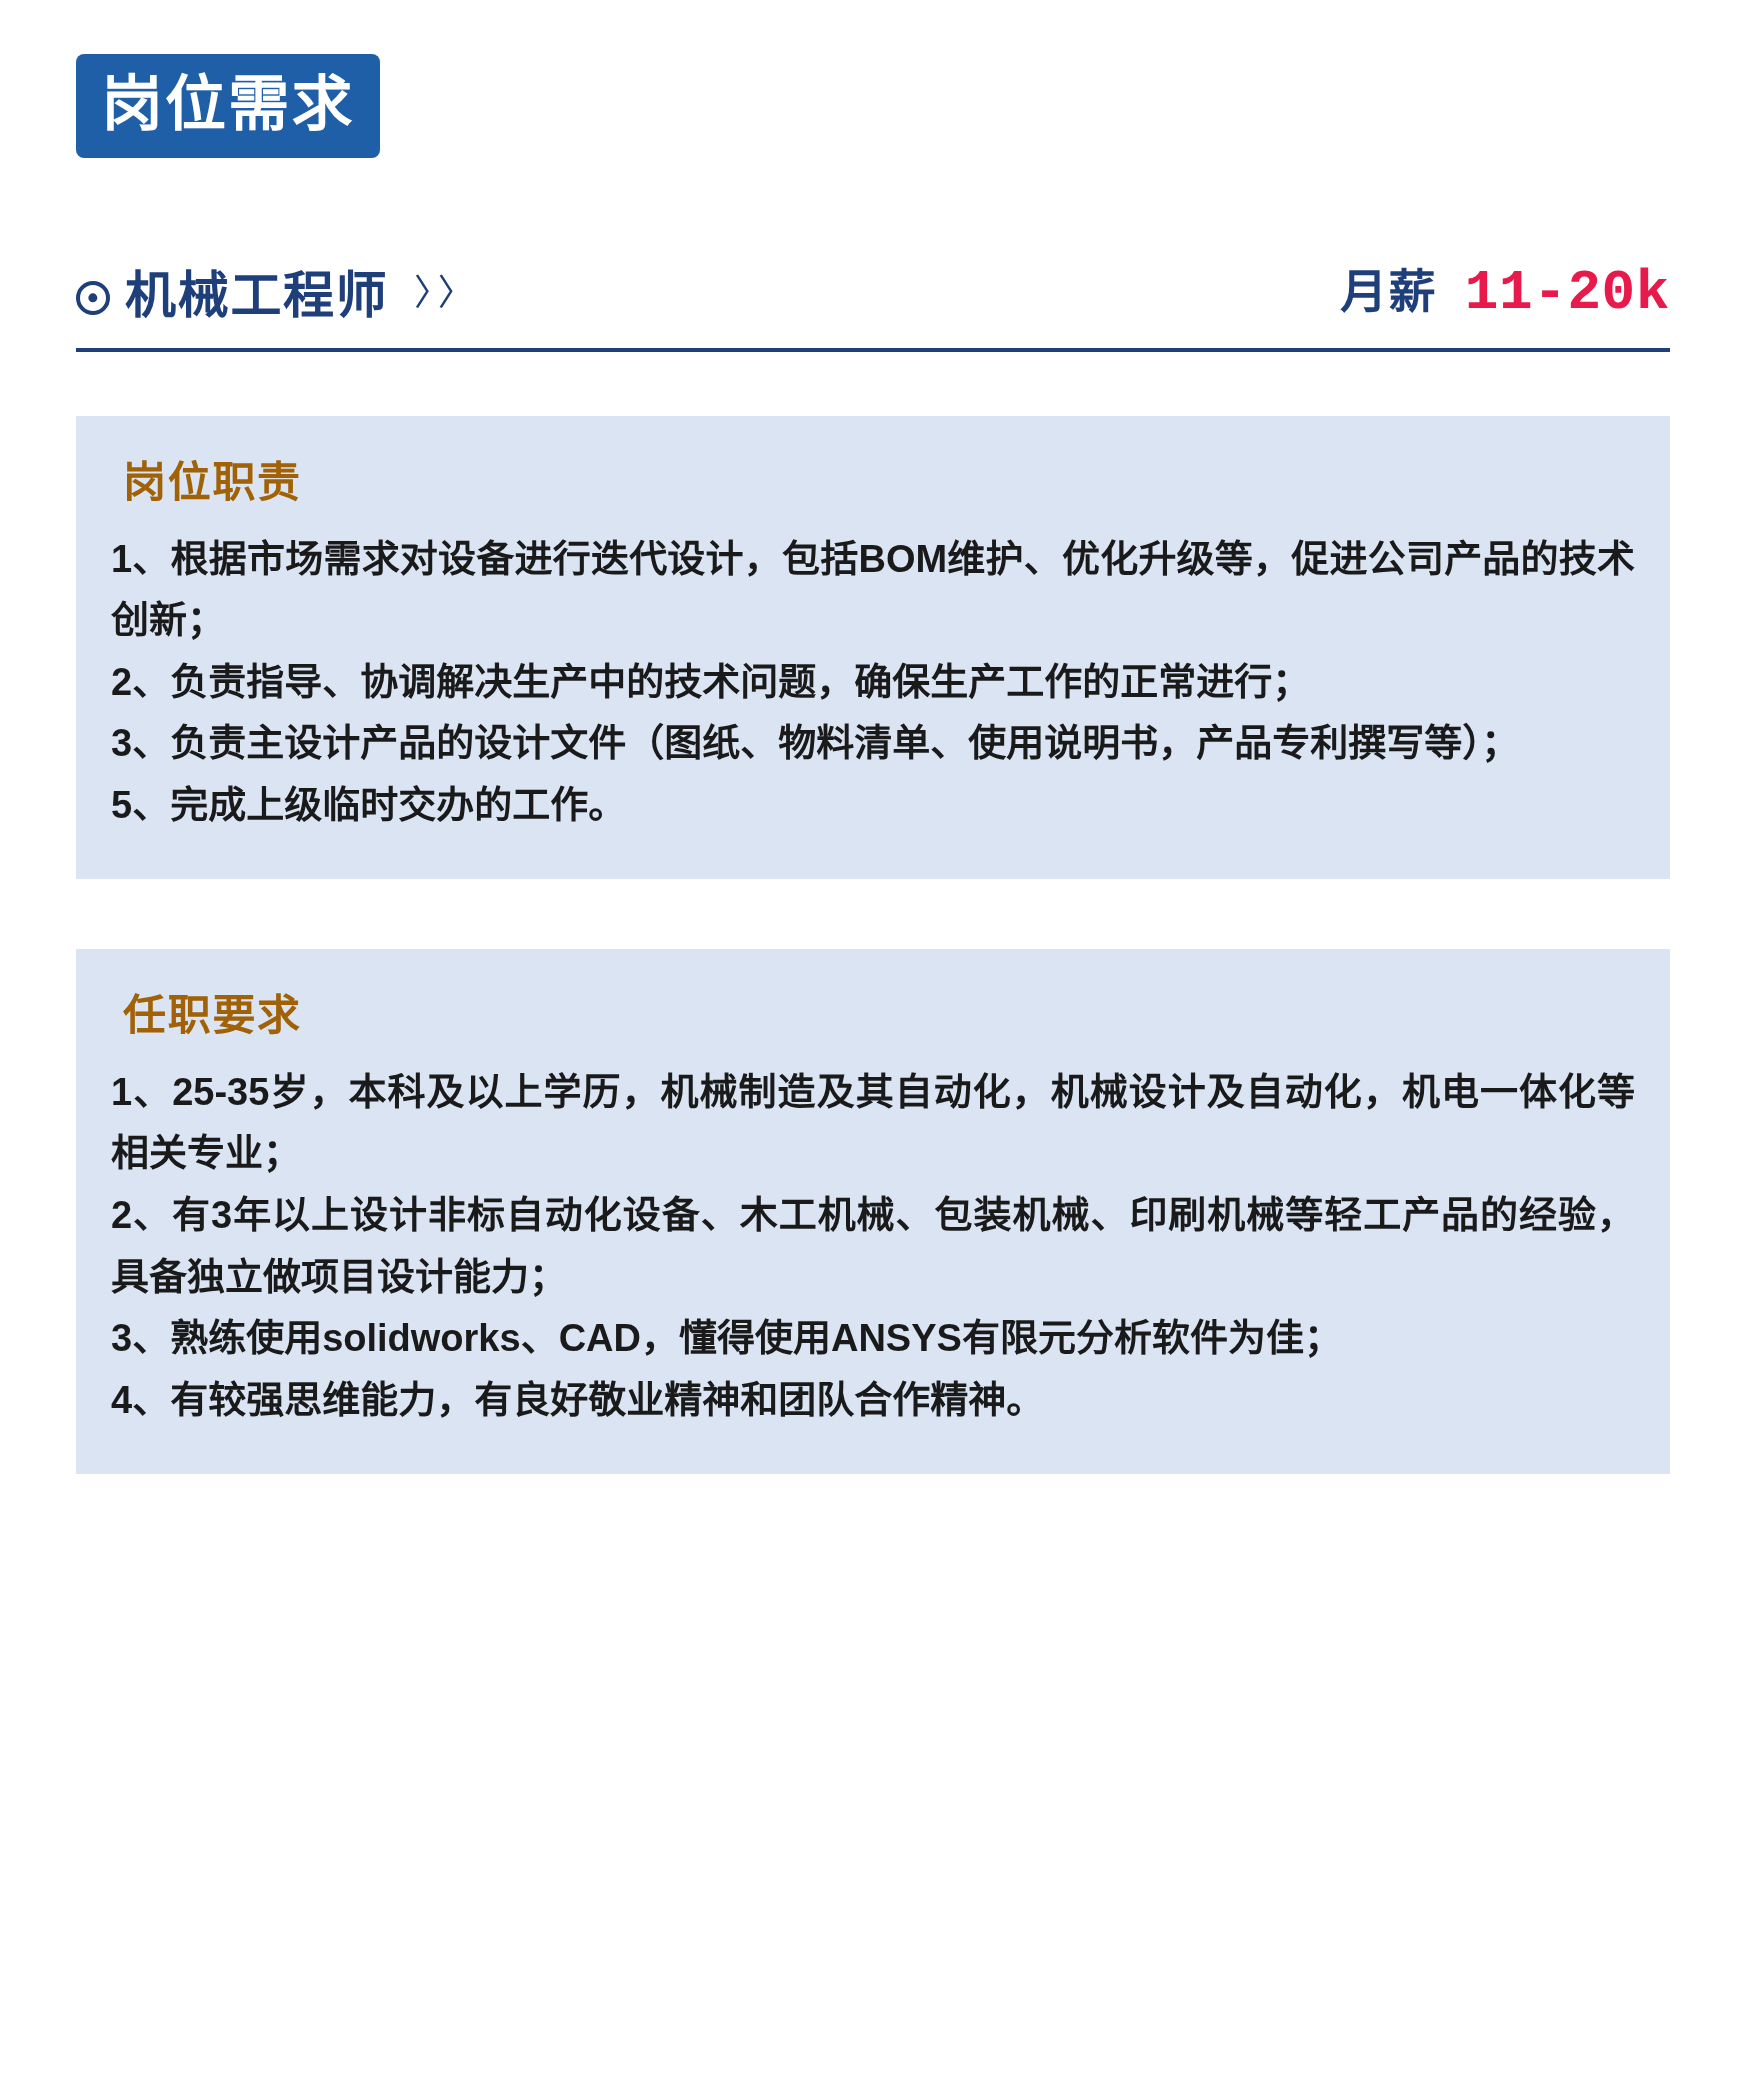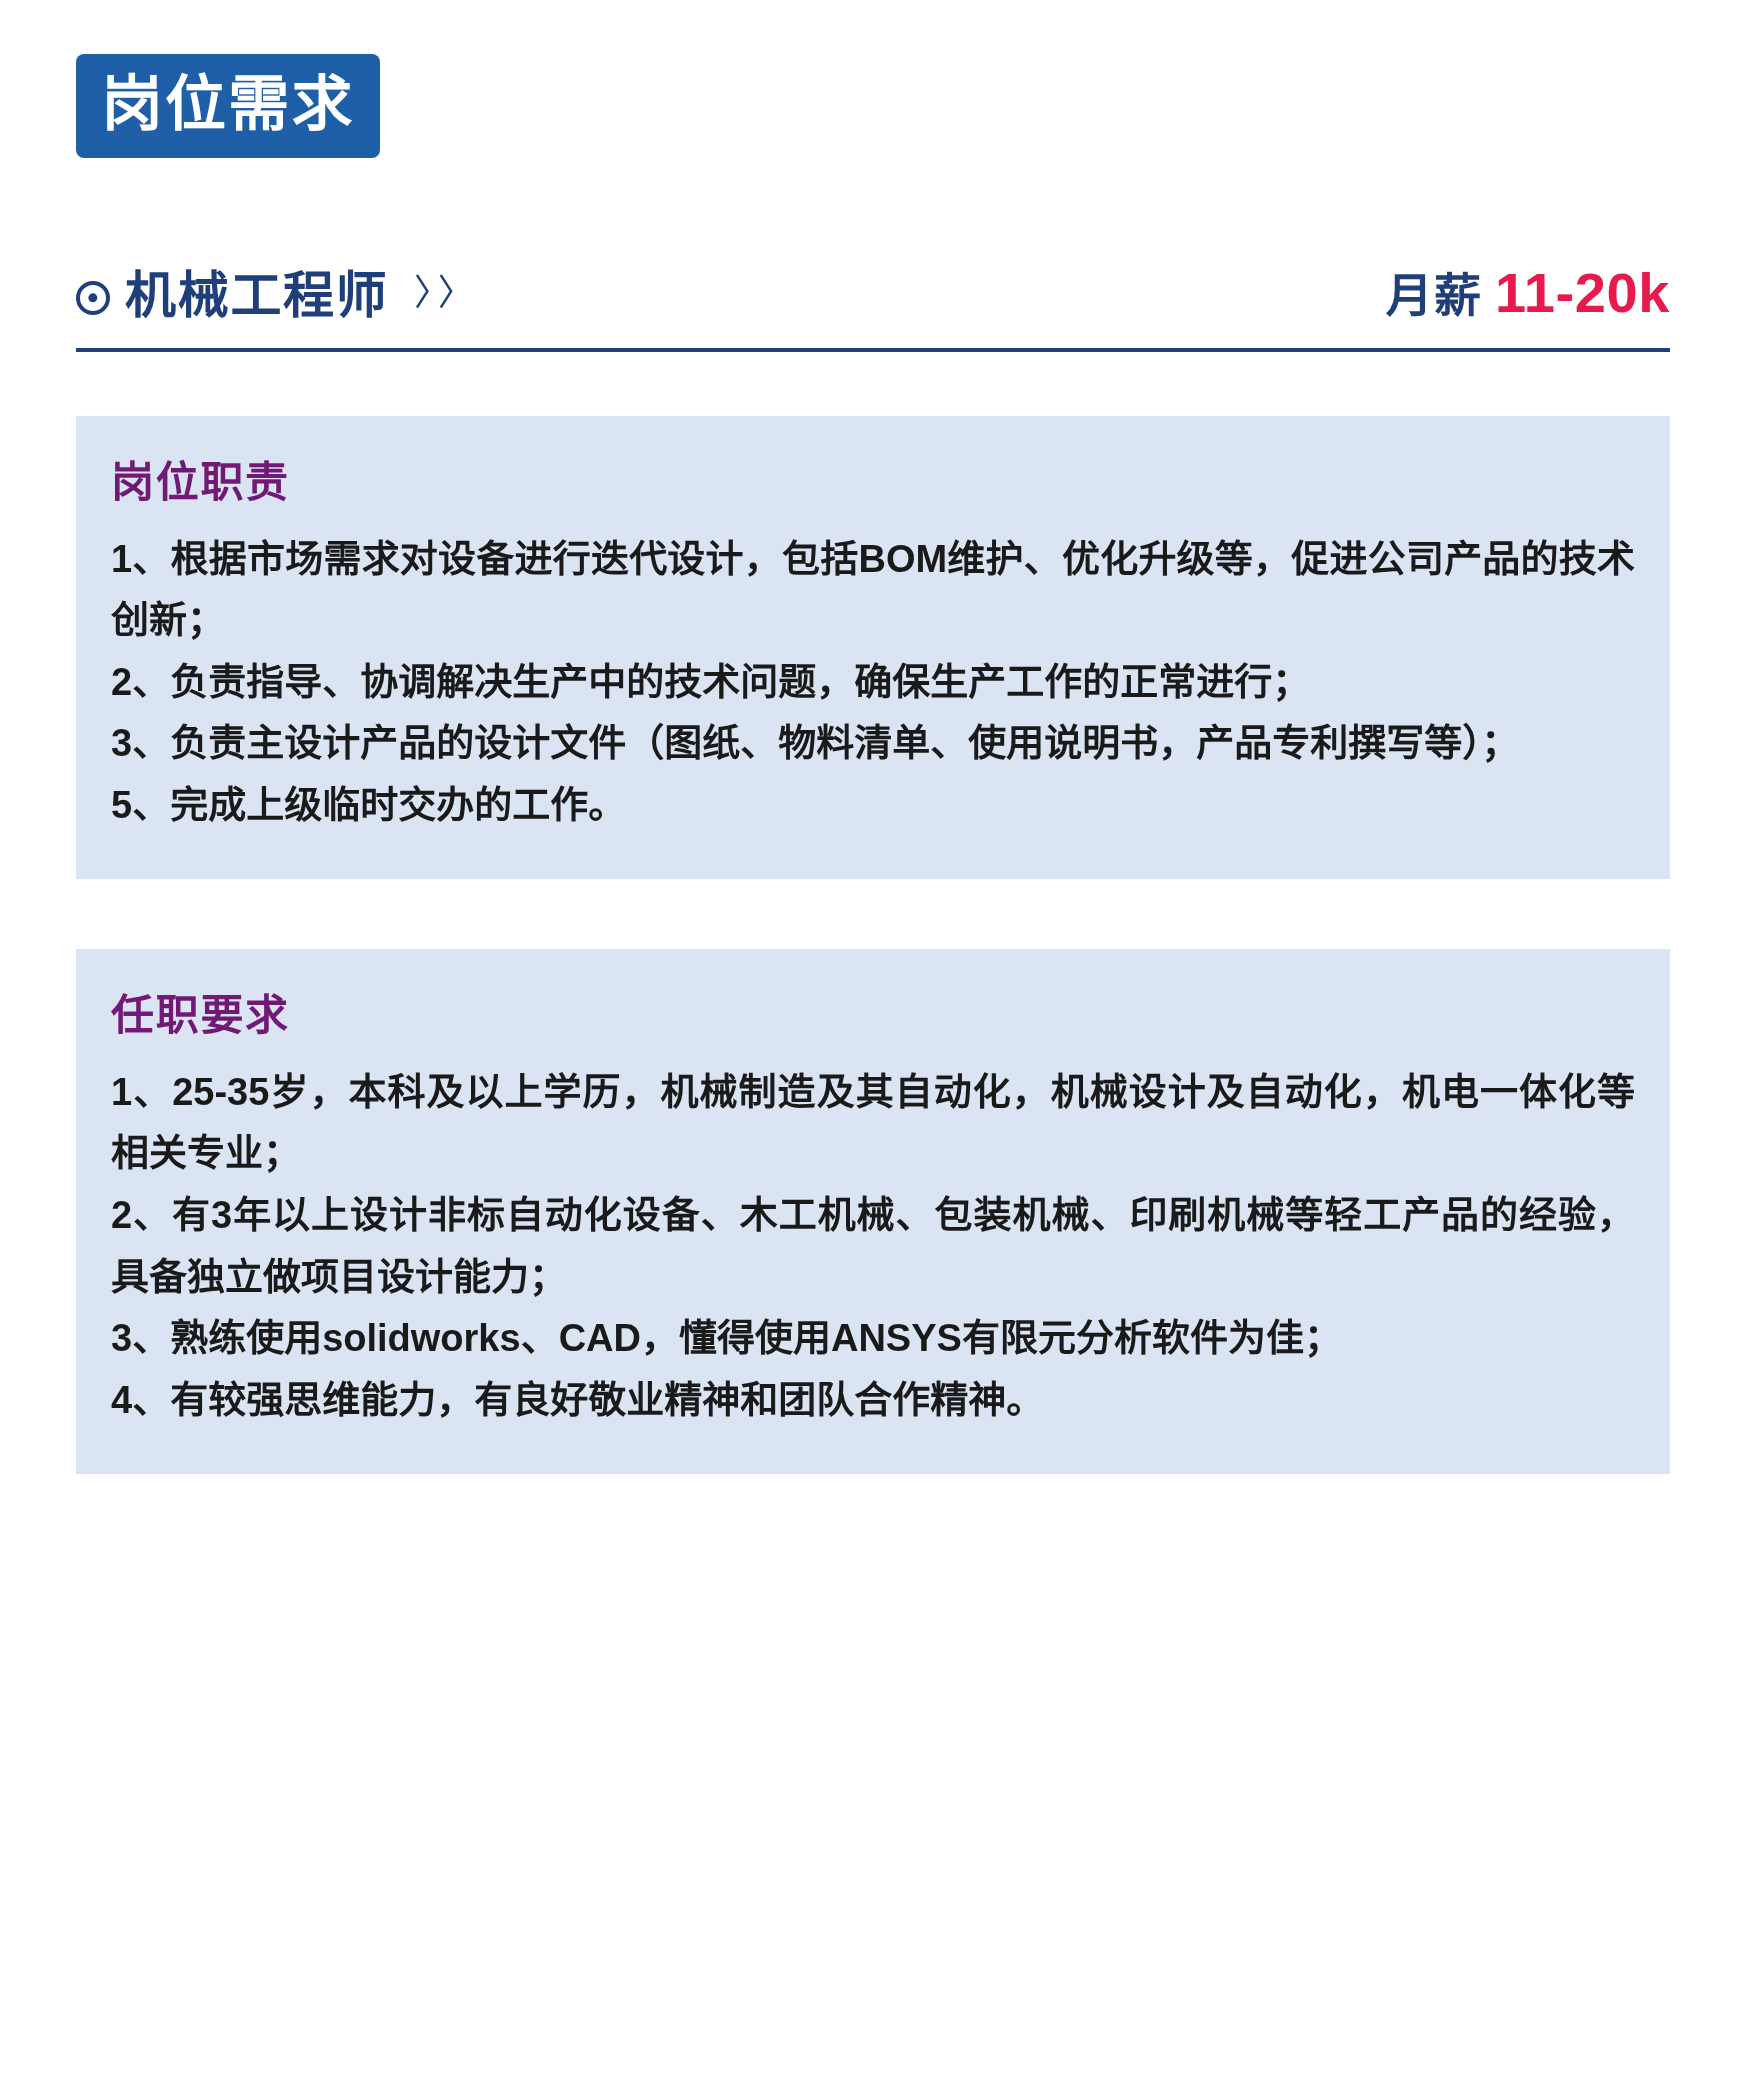--- a/index.html
+++ b/index.html
@@ -87,22 +87,23 @@
     font-weight: 400;
     letter-spacing: 5.8px;
     line-height: 1;
     margin-left: 10.5px;
     position: relative;
     top: -2.3px;
   }
   .salary {
     display: flex;
     align-items: baseline;
-    gap: 13px;
+    gap: 28px;
     white-space: nowrap;
+    font-family: Liberation Mono, monospace;
   }
   .salary-label {
     font-size: 47px;
     font-weight: 700;
     color: #1f3f7a;
     letter-spacing: 1.2px;
     line-height: 1;
   }
   .salary-value {
     font-size: 56px;
@@ -119,23 +120,23 @@
     margin-top: 64px;
     padding: 41px 35px 43px 35px;
     box-sizing: border-box;
   }
   .block + .block {
     margin-top: 70px;
   }
   .block-title {
     font-size: 43px;
     font-weight: 700;
-    color: #701a75;
+    color: #a16207;
     letter-spacing: 1.7px;
-    margin: 0 0 20px 0;
+    margin: 0 0 20px 12px;
     line-height: 1.2;
   }
   .block-line {
     font-size: 38px;
     font-weight: 700;
     color: #1a1a1a;
     line-height: 1.62;
     letter-spacing: 0px;
     margin: 0;
     text-align: justify;

